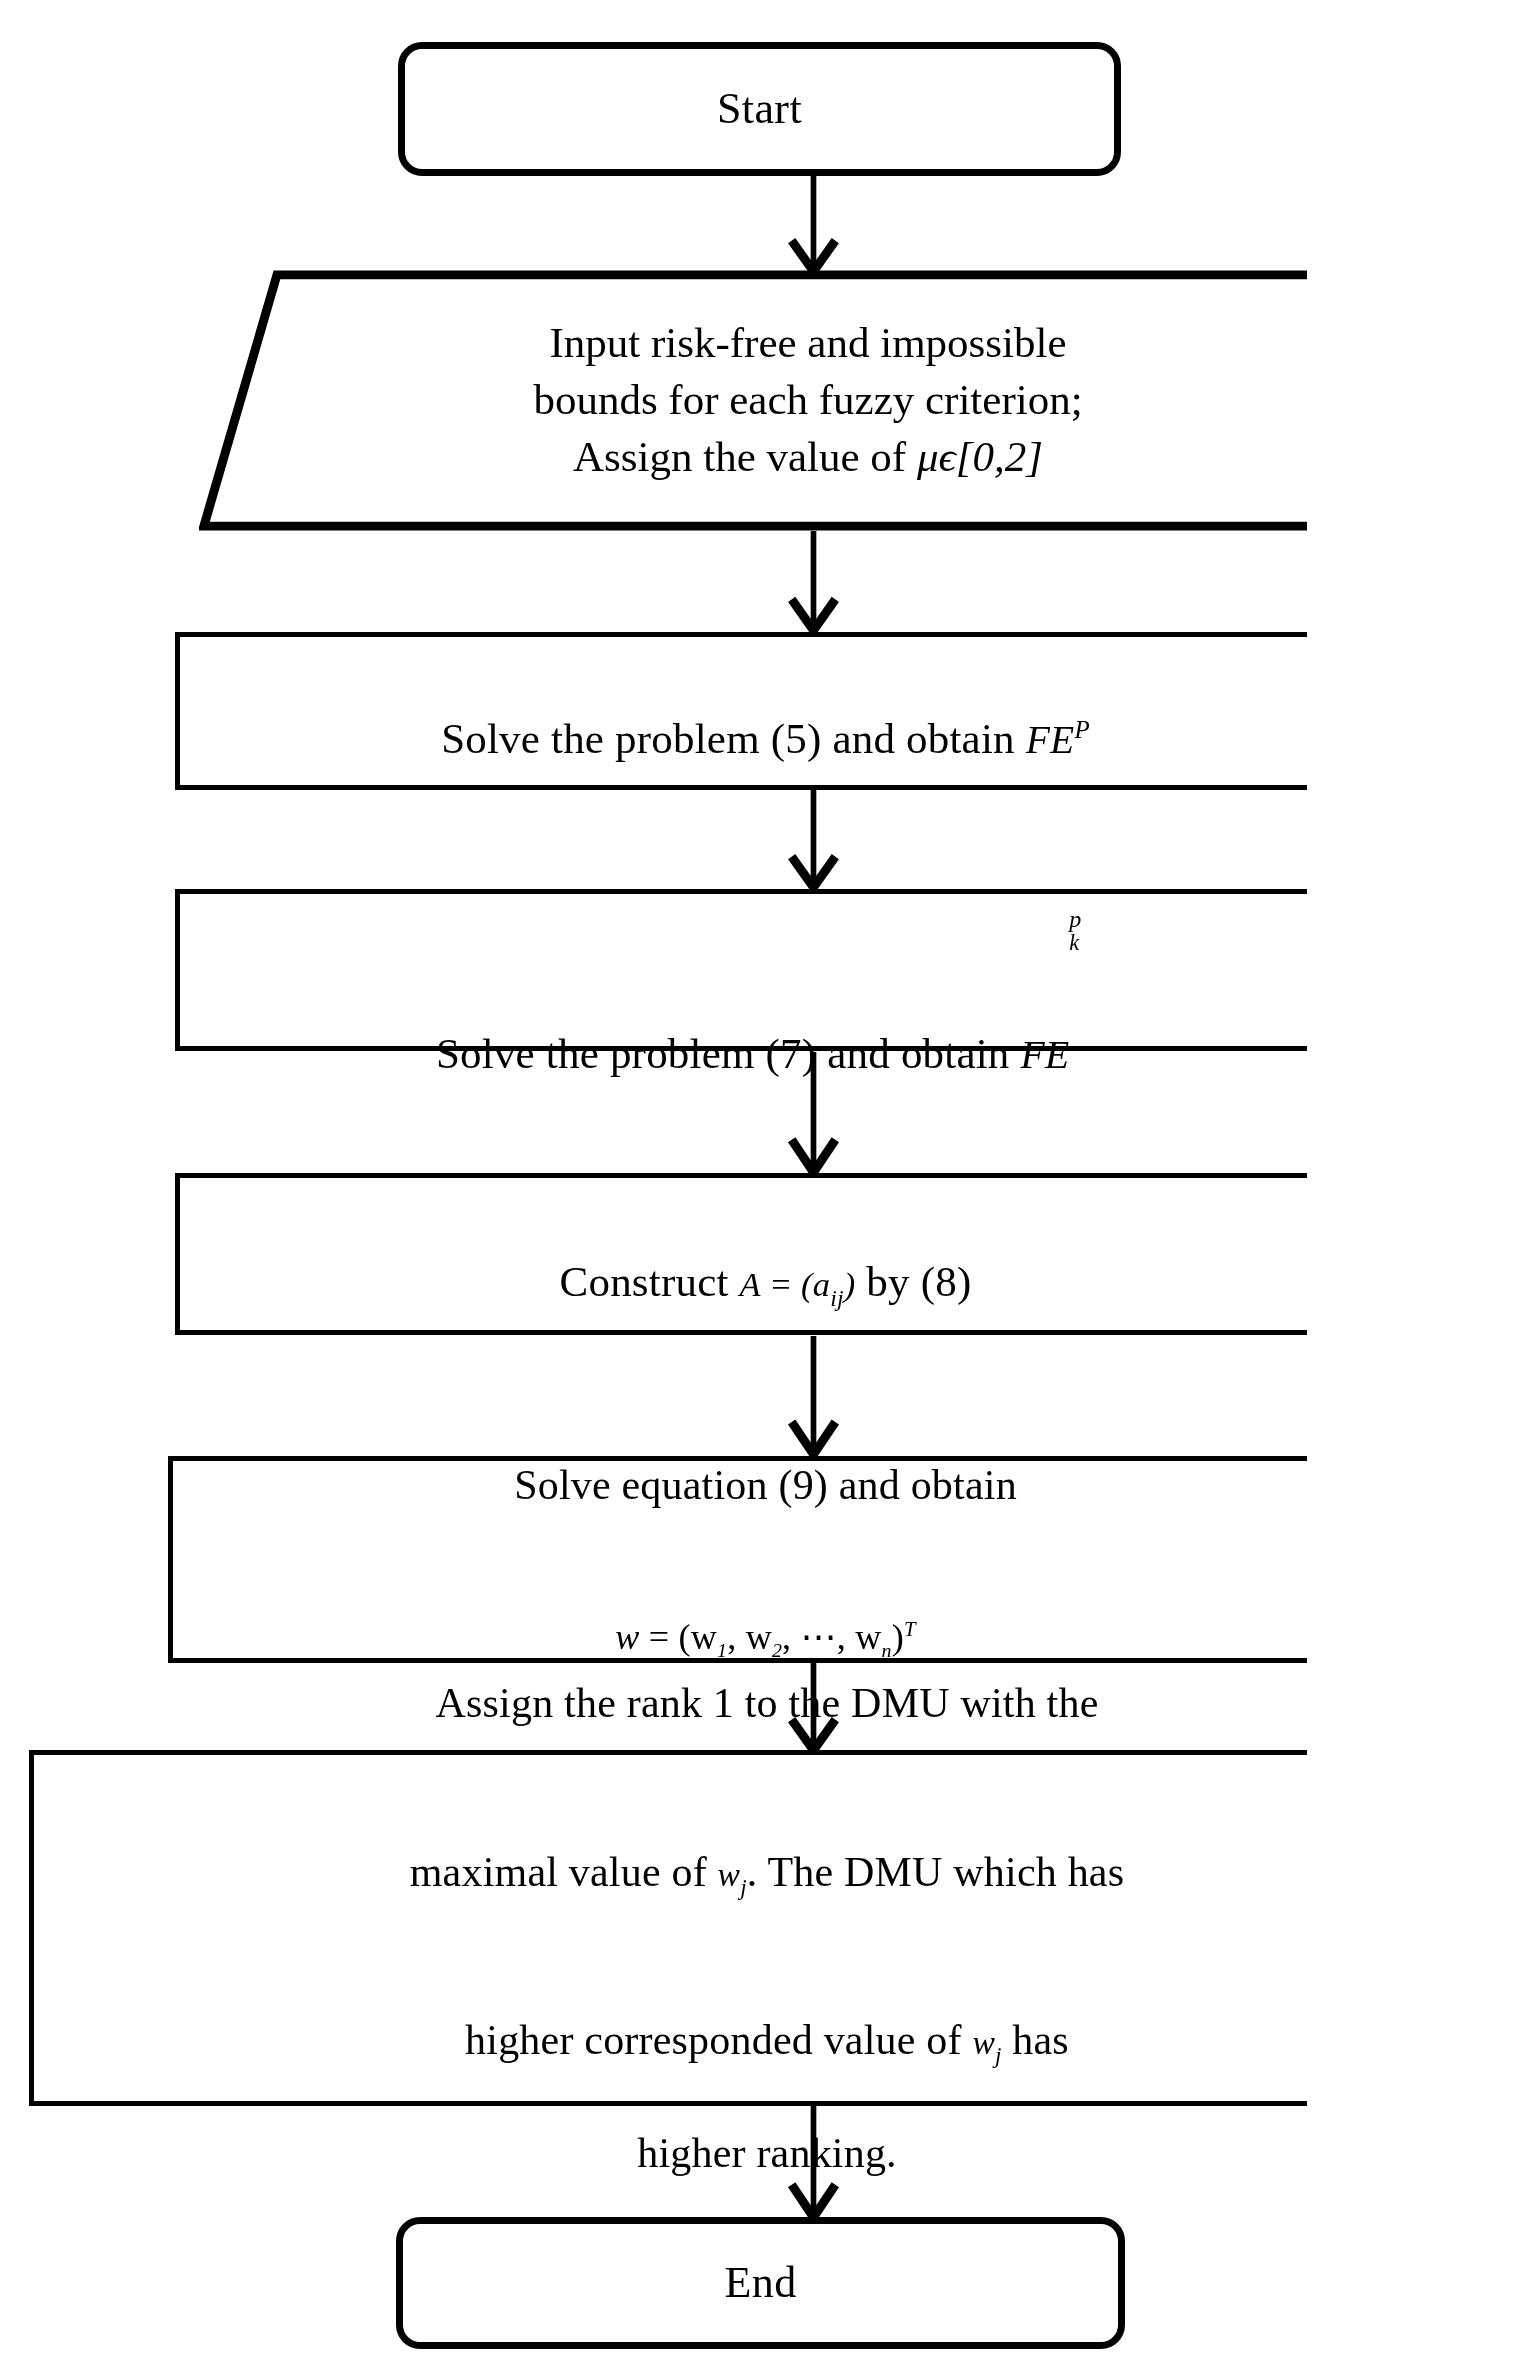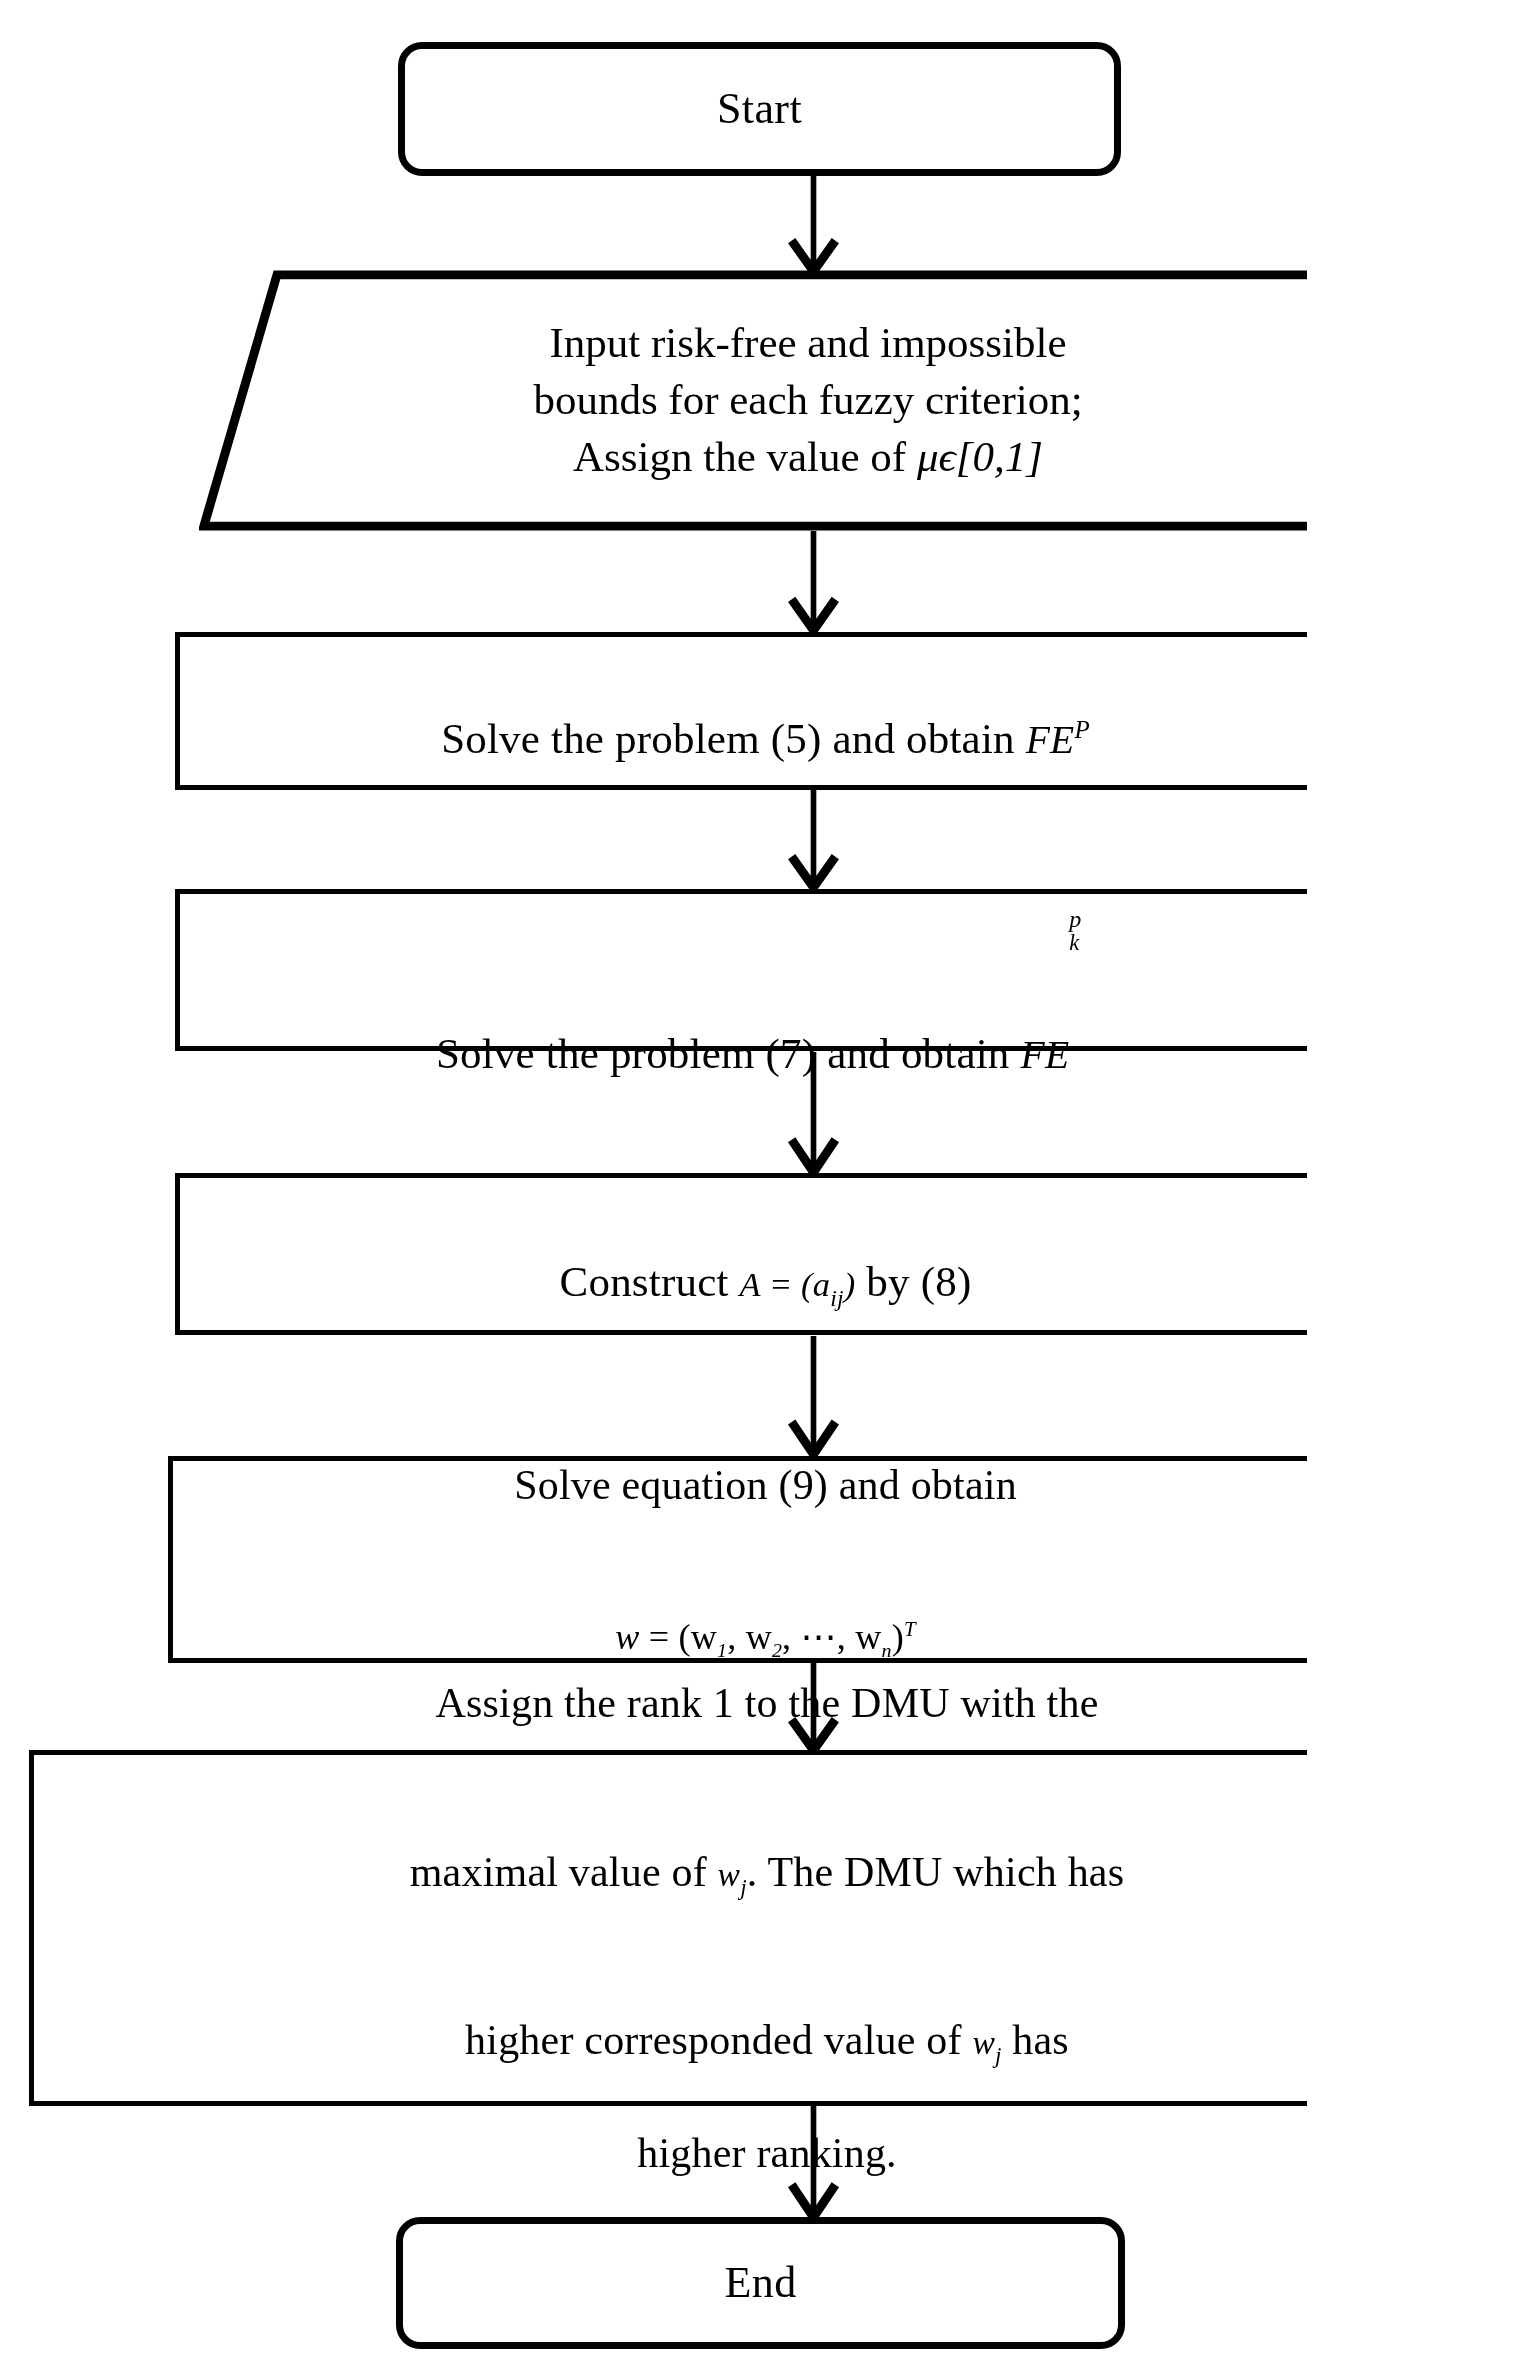--- a/index.html
+++ b/index.html
@@ -140,21 +140,21 @@
     <div class="shape">
       <svg viewBox="0 0 1500 322" preserveAspectRatio="none">
         <polygon points="96,6 1494,6 1404,316 6,316" fill="#ffffff" stroke="#000000" stroke-width="11" stroke-linejoin="miter"></polygon>
       </svg>
     </div>
     <div class="para-text">
       <div>
         <div>Input  risk-free and impossible</div>
         <div>bounds for each fuzzy criterion;</div>
         <div>
-          <span>Assign the value of </span><span class="mi">μϵ[0,1]</span>
+          <span>Assign the value of </span><span class="mi">μϵ[0,2]</span>
         </div>
       </div>
     </div>
   </div>
 
   <div class="connector" style="left:765px; top:531px; height:101px;">
     <svg viewBox="0 0 120 124" preserveAspectRatio="none">
       <line x1="60" y1="0" x2="60" y2="120" stroke="#000" stroke-width="7"></line>
       <polyline points="33,84 60,122 87,84" fill="none" stroke="#000" stroke-width="11"></polyline>
     </svg>

